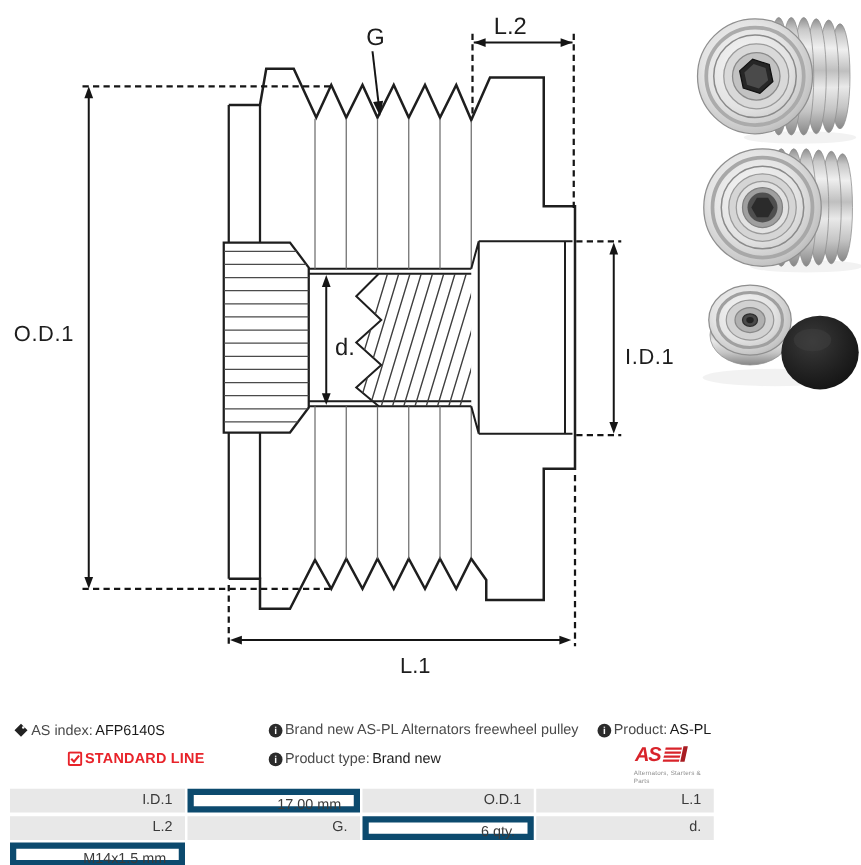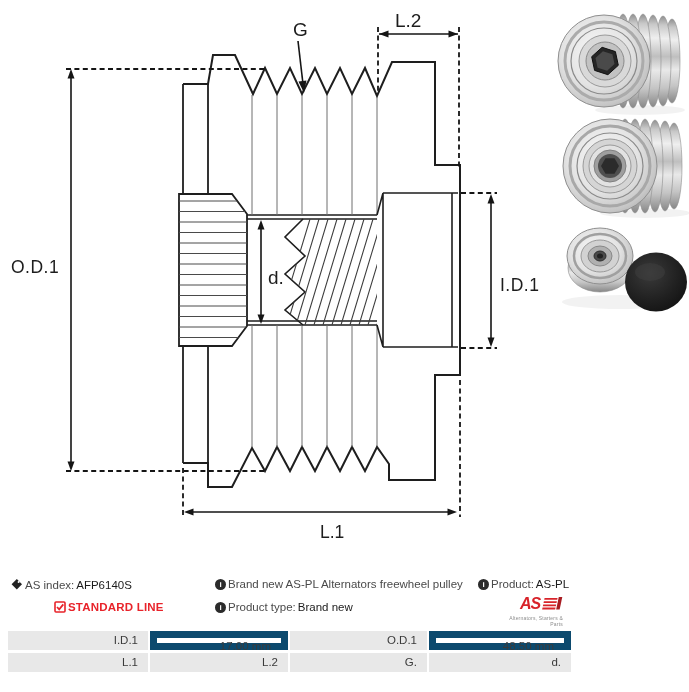--- a/index.html
+++ b/index.html
@@ -7,29 +7,29 @@
         font-family:"Liberation Sans",sans-serif;}
   svg.drawing{position:absolute;left:0;top:0;}
   .dim-label{font-family:"Liberation Sans",sans-serif;fill:#1d1d1d;}
   
   .info-item{position:absolute;display:flex;align-items:center;gap:2px;
              font-size:11.5px;color:#4a4a4a;white-space:nowrap;}
   .info-item .bold{font-weight:normal;color:#1b1b1b;}
   .info-item.redline{color:#e8232a;font-weight:bold;letter-spacing:.2px;}
   .iicon{display:inline-block;width:11px;height:11px;border-radius:50%;background:#2b2b2b;
          color:#fff;font-size:8px;font-weight:bold;line-height:11px;text-align:center;flex:0 0 auto;}
-  .logo-block{position:absolute;left:507px;top:596px;width:56px;text-align:right;}
+  .logo-block{position:absolute;left:507px;top:596px;width:56px;text-align:left;}
   .logo-caption{font-size:5px;color:#8d8d8d;letter-spacing:.2px;margin-top:0px;}
   
   .spec-table{position:absolute;left:8px;top:631px;display:grid;
               grid-template-columns:140px 138px 137px 142px;gap:2.5px 2px;
               font-size:11.5px;color:#3a3a3a;}
   .cell{height:19px;line-height:19px;text-align:right;padding-right:10px;box-sizing:border-box;}
   .cell.k{background:#e8e8e8;}
-  .cell.v{background:#fff;border:7px solid #0c4a6e;line-height:17px;}
+  .cell.v{background:#fff;border:5px solid #0c4a6e;line-height:17px;}
 </style>
 </head>
 <body>
 
 <div class="page">
 
   <svg class="drawing" width="689" height="565" viewBox="0 0 689 565">
     <defs>
       <linearGradient id="mv" x1="0" y1="0" x2="0" y2="1">
         <stop offset="0" stop-color="#8f8f8f"></stop>
@@ -224,22 +224,23 @@
       </g>
       <text x="1" y="13" font-size="16" font-style="italic" font-weight="bold" fill="#d8232a" letter-spacing="-1">AS</text>
     </svg>
     <div class="logo-caption">Alternators, Starters &amp; Parts</div>
   </div>
 
   <div class="spec-table">
     <div class="cell k">I.D.1</div>
     <div class="cell v">17.00 mm</div>
     <div class="cell k">O.D.1</div>
-    <div class="cell v">48.50 mm</div>
 
     <div class="cell k">L.1</div>
     <div class="cell k">L.2</div>
 
     <div class="cell k">G.</div>
+    <div class="cell v">6 qty.</div>
     <div class="cell k">d.</div>
+    <div class="cell v">M14x1.5 mm</div>
   </div>
 
 </div>
 
 </body></html>

